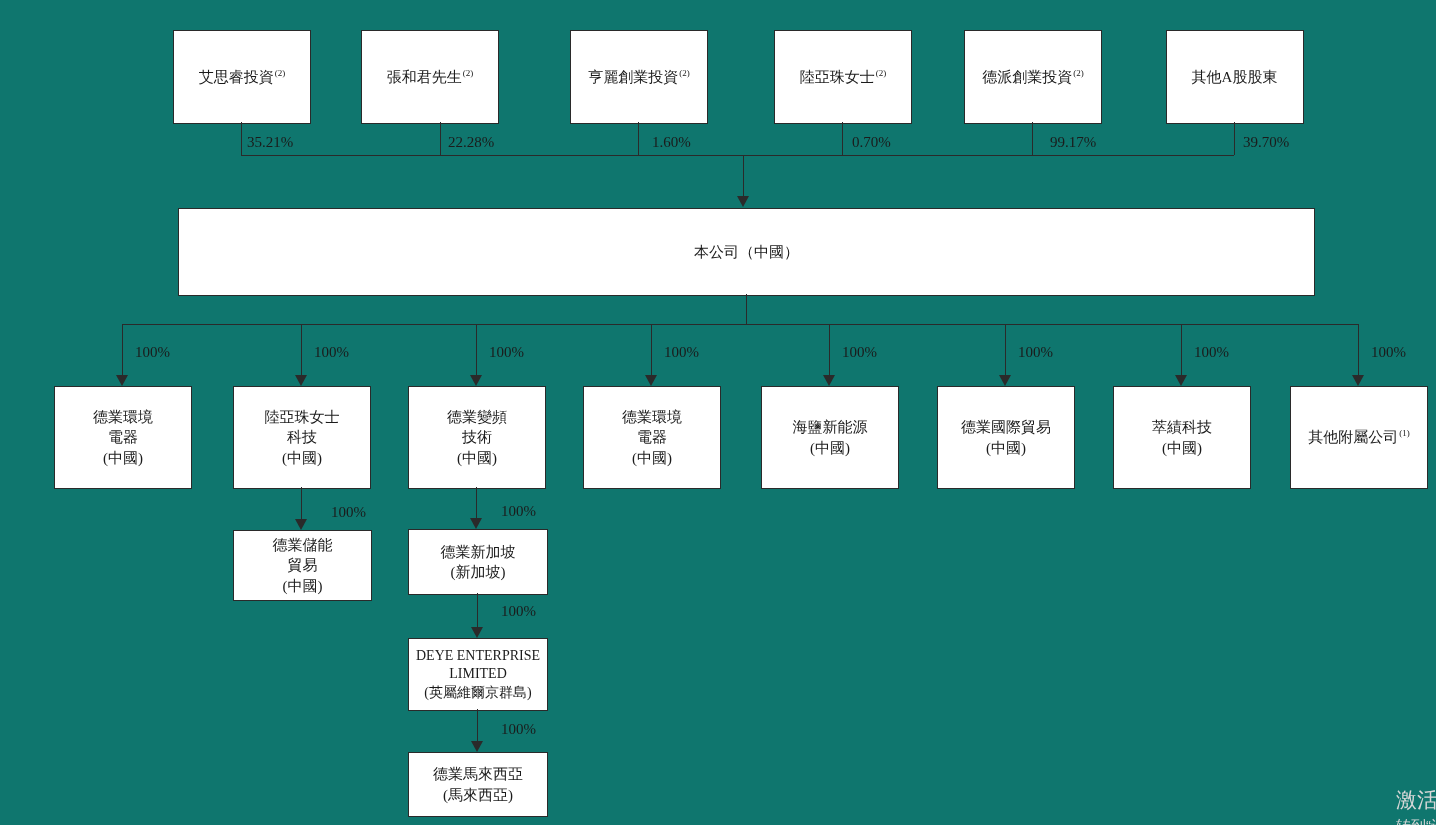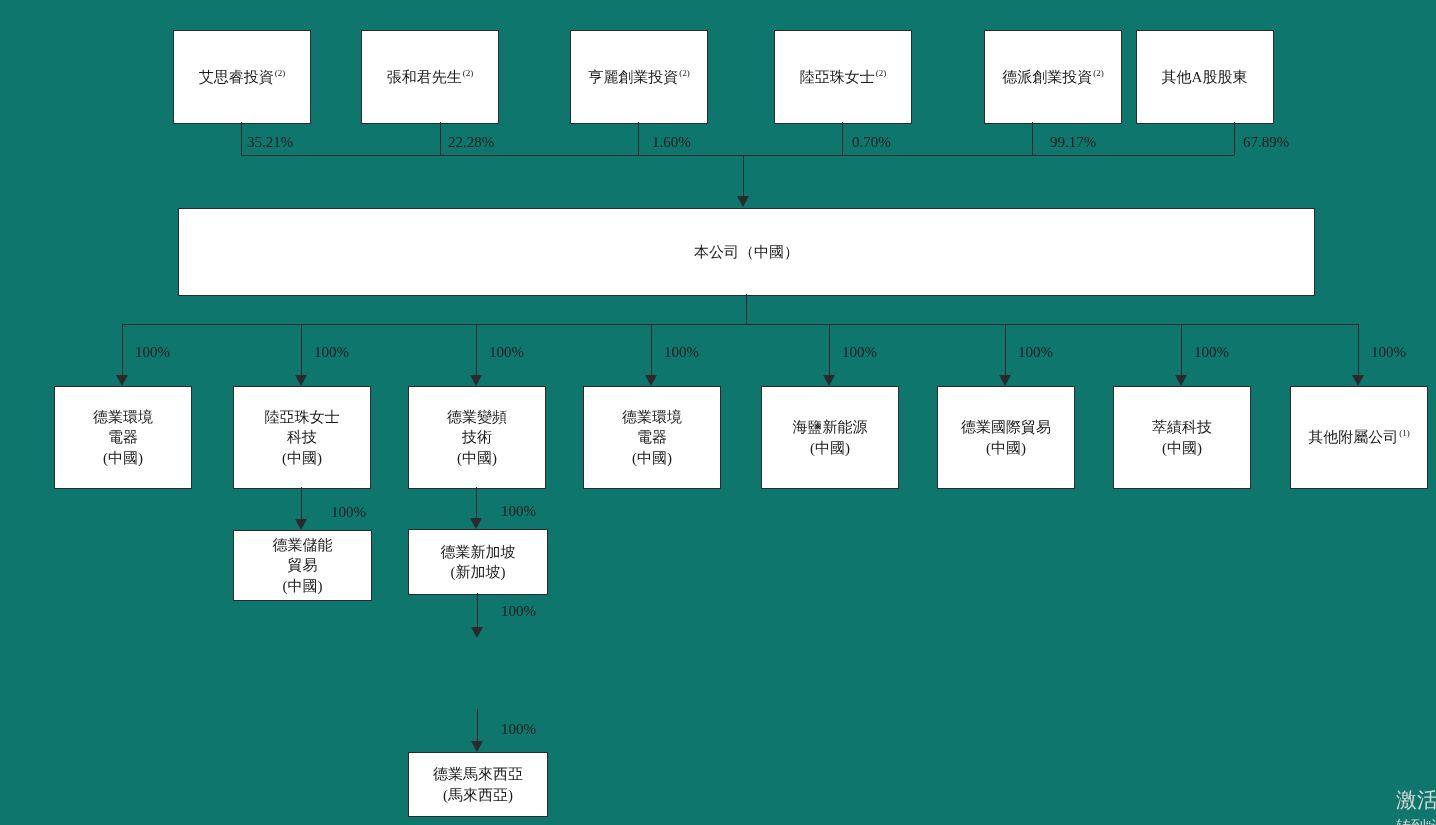--- a/index.html
+++ b/index.html
@@ -33,40 +33,40 @@
   </div>
   <div class="node" style="left:361px;top:30px;width:136px;height:92px">
     <div class="lbl"><span>張和君先生</span><sup>(2)</sup></div>
   </div>
   <div class="node" style="left:570px;top:30px;width:136px;height:92px">
     <div class="lbl"><span>亨麗創業投資</span><sup>(2)</sup></div>
   </div>
   <div class="node" style="left:774px;top:30px;width:136px;height:92px">
     <div class="lbl"><span>陸亞珠女士</span><sup>(2)</sup></div>
   </div>
-  <div class="node" style="left:984px;top:30px;width:136px;height:92px">
+  <div class="node" style="left:964px;top:30px;width:136px;height:92px">
     <div class="lbl"><span>德派創業投資</span><sup>(2)</sup></div>
   </div>
-  <div class="node" style="left:1136px;top:30px;width:136px;height:92px">
+  <div class="node" style="left:1166px;top:30px;width:136px;height:92px">
     <div class="lbl"><span>其他A股股東</span><sup></sup></div>
   </div>
 
   <div class="vline" style="left:241px;top:122px;height:33px"></div>
   <div class="vline" style="left:440px;top:122px;height:33px"></div>
   <div class="vline" style="left:638px;top:122px;height:33px"></div>
   <div class="vline" style="left:842px;top:122px;height:33px"></div>
   <div class="vline" style="left:1032px;top:122px;height:33px"></div>
   <div class="vline" style="left:1234px;top:122px;height:33px"></div>
 
   <div class="pct" style="left:247px;top:134px">35.21%</div>
   <div class="pct" style="left:448px;top:134px">22.28%</div>
   <div class="pct" style="left:652px;top:134px">1.60%</div>
   <div class="pct" style="left:852px;top:134px">0.70%</div>
   <div class="pct" style="left:1050px;top:134px">99.17%</div>
-  <div class="pct" style="left:1243px;top:134px">67.89%</div>
+  <div class="pct" style="left:1243px;top:134px">39.70%</div>
 
   <div class="hline" style="left:241px;top:155px;width:993px"></div>
   <div class="vline" style="left:743px;top:155px;height:42px"></div>
   <div class="tri" style="left:737px;top:196px"></div>
 
   <div class="node" style="left:178px;top:208px;width:1135px;height:86px">
     <div class="lbl"><span>本公司（中國）</span></div>
   </div>
 
   <div class="vline" style="left:746px;top:294px;height:30px"></div>
@@ -147,20 +147,25 @@
   <div class="tri" style="left:470px;top:518px"></div>
   <div class="pct" style="left:501px;top:503px">100%</div>
   <div class="node" style="left:408px;top:529px;width:138px;height:64px">
     <div class="lbl"><span>德業新加坡
 (新加坡)</span></div>
   </div>
 
   <div class="vline" style="left:477px;top:593px;height:34px"></div>
   <div class="tri" style="left:471px;top:627px"></div>
   <div class="pct" style="left:501px;top:603px">100%</div>
+  <div class="node sm" style="left:408px;top:638px;width:138px;height:71px">
+    <div class="lbl"><span>DEYE ENTERPRISE
+LIMITED
+(英屬維爾京群島)</span></div>
+  </div>
 
   <div class="vline" style="left:477px;top:709px;height:32px"></div>
   <div class="tri" style="left:471px;top:741px"></div>
   <div class="pct" style="left:501px;top:721px">100%</div>
   <div class="node" style="left:408px;top:752px;width:138px;height:63px">
     <div class="lbl"><span>德業馬來西亞
 (馬來西亞)</span></div>
   </div>
 
   <div class="wm wm1">激活 Windows</div>

